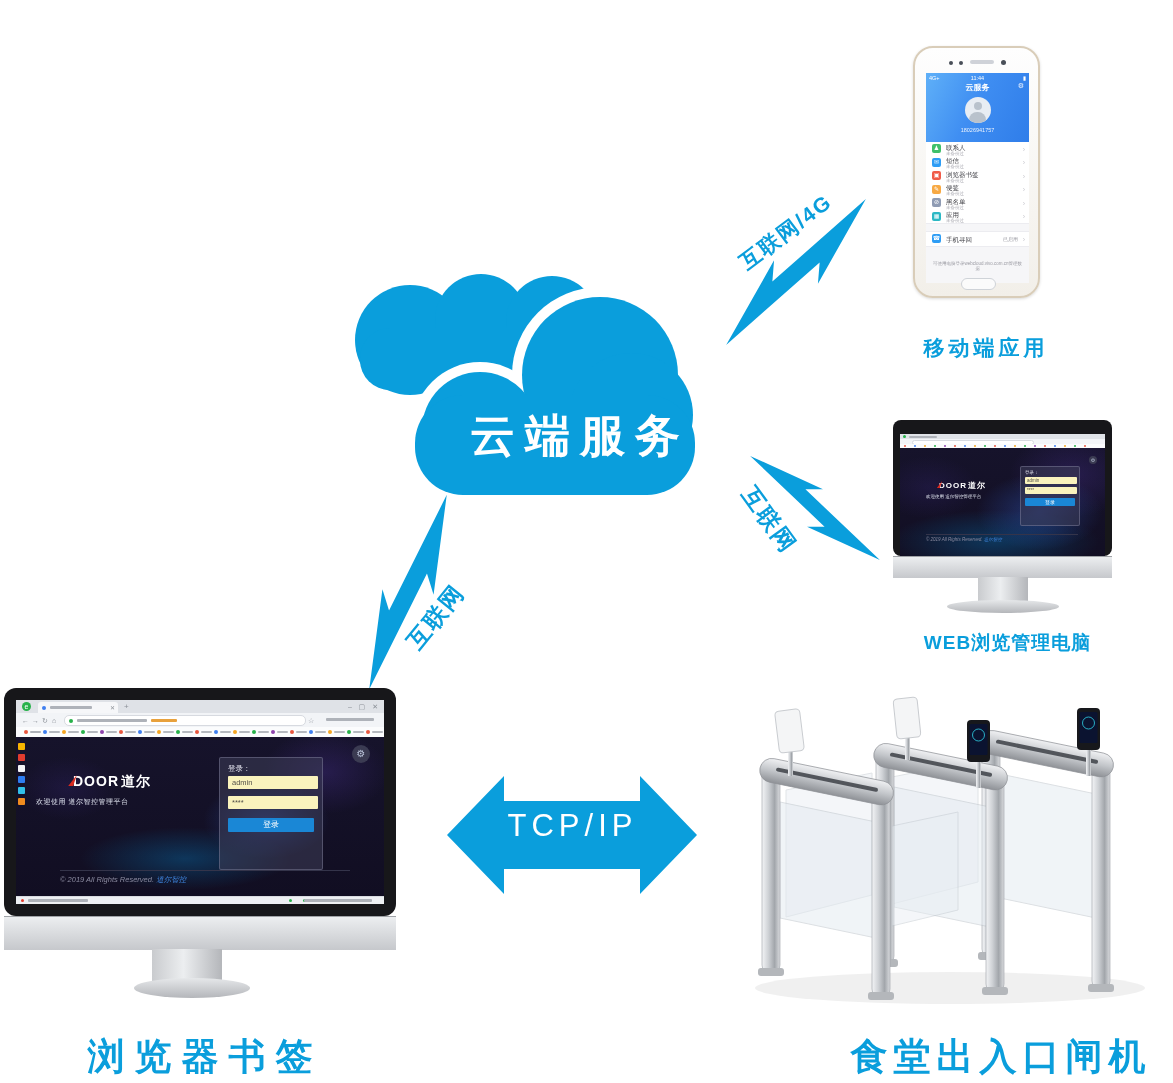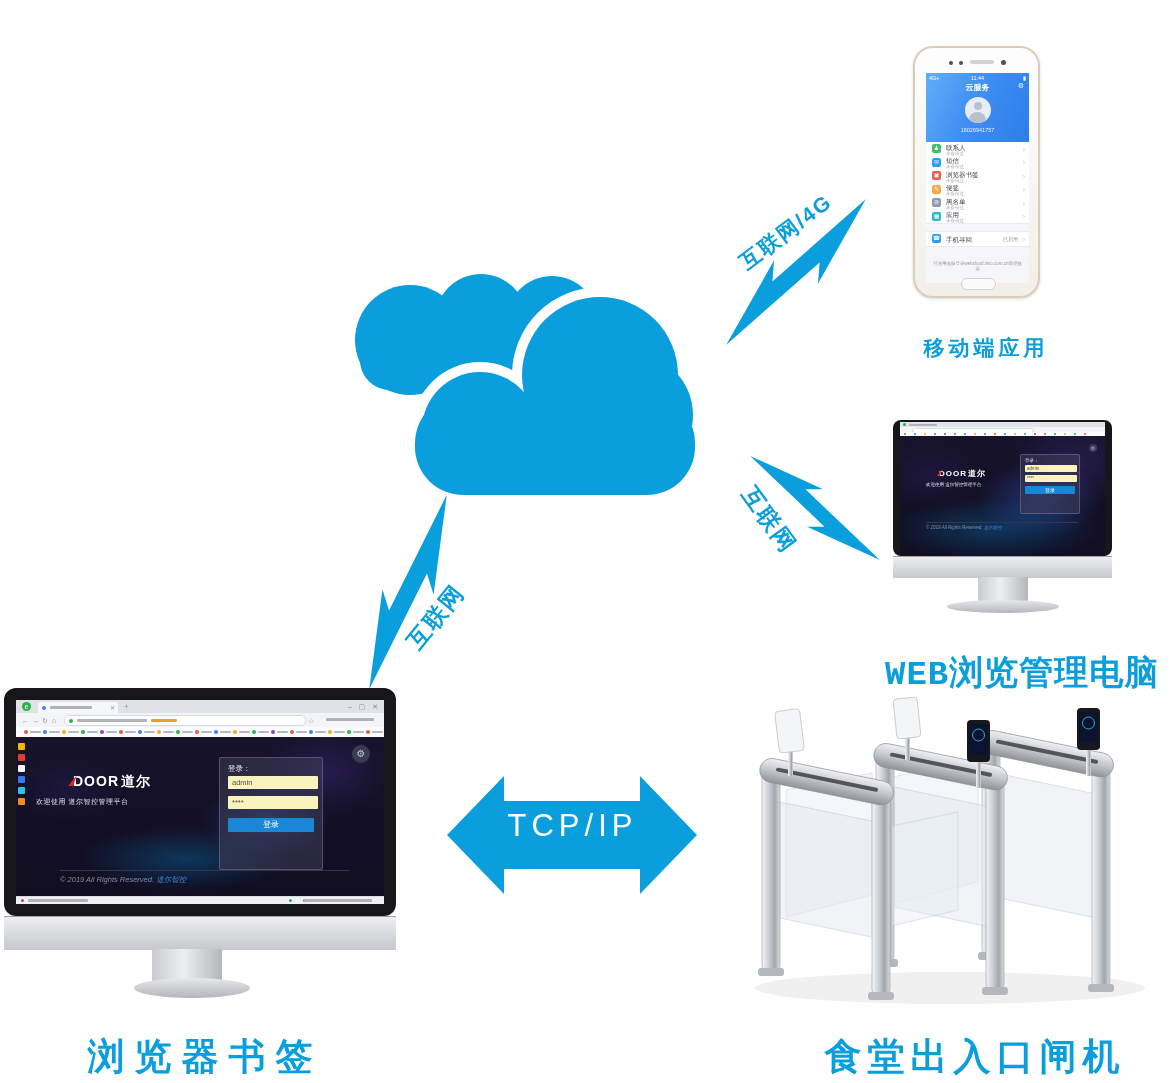--- a/index.html
+++ b/index.html
@@ -129,20 +129,21 @@
     </g>
     <g fill="#0a9edc">
       <g transform="translate(408,592) rotate(-46) scale(0.88) translate(-110,-45)">
         <polygon points="0,90 92,22 80,44 220,0 128,68 140,46"></polygon>
       </g>
     </g>
 
     <polygon fill="#0a9edc" points="447,835 504,776 504,801 640,801 640,776 697,835 640,894 640,869 504,869 504,894"></polygon>
   </svg>
 
+  <div class="cloudlabel">云端服务</div>
   <div class="tcplabel">TCP/IP</div>
   <div class="linklabel" style="left:786px;top:232px;transform:translate(-50%,-50%) rotate(-37deg);font-size:21px;">互联网/4G</div>
   <div class="linklabel" style="left:769px;top:520px;transform:translate(-50%,-50%) rotate(54deg);">互联网</div>
   <div class="linklabel" style="left:436px;top:617px;transform:translate(-50%,-50%) rotate(-51deg);">互联网</div>
 
   <div class="phone">
     <span class="pdot" style="left:34px;top:13px;width:4px;height:4px;"></span>
     <span class="pdot" style="left:44px;top:13px;width:4px;height:4px;"></span>
     <span class="speaker"></span>
     <span class="pdot" style="left:86px;top:12px;width:5px;height:5px;"></span>
@@ -205,21 +206,21 @@
         <span class="ph-st">已启用</span>
         <span class="ph-ch">›</span>
       </div>
       <div class="ph-footer">可使用电脑登录webcloud.vivo.com.cn管理数据</div>
     </div>
     <div class="home-btn"></div>
   </div>
   <div class="caption" style="left:893px;top:334px;width:186px;font-size:21px;letter-spacing:4px;">移动端应用</div>
 
   <div class="bezel" style="left:893px;top:420px;width:219px;height:136px;border-radius:8px;">
-    <div class="scr" style="left:7px;top:2px;width:205px;height:142px;">
+    <div class="scr" style="left:7px;top:14px;width:205px;height:142px;">
       <div style="position:absolute;left:0;top:0;right:0;height:5px;background:#e0e3e8">
         <span class="dot" style="left:3px;top:1px;width:3px;height:3px;background:#27b24a"></span>
         <span class="bar" style="left:9px;top:1.5px;width:28px;height:2px"></span>
       </div>
       <div style="position:absolute;left:0;top:5px;right:0;height:5px;background:#f3f5f8">
         <span class="urlfield" style="left:12px;top:1px;width:120px;height:3px"></span>
       </div>
       <div style="position:absolute;left:0;top:10px;right:0;height:4px;background:#fbfcfd;border-bottom:0.5px solid #e4e6ea">
         <span class="dot" style="left:4px;top:1px;width:2px;height:2px;background:#e8573f;
           box-shadow:10px 0 #3f7ff0,20px 0 #f5a623,30px 0 #27b24a,40px 0 #8e44ad,50px 0 #e8573f,60px 0 #3f7ff0,70px 0 #f5a623,80px 0 #27b24a,90px 0 #e8573f,100px 0 #3f7ff0,110px 0 #f5a623,120px 0 #27b24a,130px 0 #8e44ad,140px 0 #e8573f,150px 0 #3f7ff0,160px 0 #f5a623,170px 0 #27b24a,180px 0 #e8573f"></span>
@@ -244,21 +245,21 @@
       <div style="position:absolute;left:0;bottom:0;right:0;height:5px;background:#eef0f3;border-top:0.5px solid #d8dbe0">
         <span class="dot" style="right:30px;top:1.5px;width:2px;height:2px;background:#27b24a;box-shadow:8px 0 #27b24a,16px 0 #27b24a"></span>
       </div>
     </div>
   </div>
   <div class="chin" style="left:893px;top:556px;width:219px;height:21px;">
     <div class="applelogo" style="left:0;right:0;top:2px;font-size:13px;"></div>
   </div>
   <div class="neck" style="left:978px;top:577px;width:50px;height:26px;"></div>
   <div class="basefoot" style="left:947px;top:600px;width:112px;height:13px;"></div>
-  <div class="caption" style="left:885px;top:650px;width:245px;font-size:34px;letter-spacing:1px;font-family:Liberation Mono, monospace;">WEB浏览管理电脑</div>
+  <div class="caption" style="left:885px;top:630px;width:245px;font-size:19px;letter-spacing:1px;font-family:Liberation Sans, sans-serif;">WEB浏览管理电脑</div>
 
   <div class="bezel" style="left:4px;top:688px;width:392px;height:228px;border-radius:12px;">
     <div class="scr" style="left:12px;top:12px;width:368px;height:204px;">
 
       <div class="tabbar">
         <span class="dot" style="left:6px;top:2px;width:9px;height:9px;background:#27b24a;color:#fff;font-size:7px;line-height:9px;text-align:center;">e</span>
         <span class="tab" style="left:22px;top:2px;width:80px;height:11px;">
           <span class="dot" style="left:4px;top:3.5px;width:4px;height:4px;background:#3f7ff0"></span>
           <span class="bar" style="left:12px;top:4px;width:42px;height:3px"></span>
           <span class="gi" style="right:3px;top:2.5px;font-size:6px;">✕</span>
@@ -405,15 +406,15 @@
         <rect x="-8" y="-4" width="136" height="24" rx="12" fill="url(#silverH)" stroke="#8f9297" stroke-width="0.7"></rect>
         <rect x="8" y="4" width="104" height="4" rx="2" fill="#3d4147" opacity="0.85"></rect>
       </g>
 
       <g transform="translate(9,-50)">
         <rect x="11" y="38" width="5" height="28" fill="url(#silverV)"></rect>
         <rect x="0" y="0" width="25" height="42" rx="4" fill="#f4f5f6" stroke="#c9ccd0" stroke-width="1" transform="rotate(-7 12 21)"></rect>
       </g>
     </g>
   </svg>
-  <div class="caption" style="left:820px;top:1032px;width:310px;font-size:37px;letter-spacing:6px;">食堂出入口闸机</div>
+  <div class="caption" style="left:846px;top:1032px;width:310px;font-size:37px;letter-spacing:6px;">食堂出入口闸机</div>
 
 </div>
 
 </body></html>

